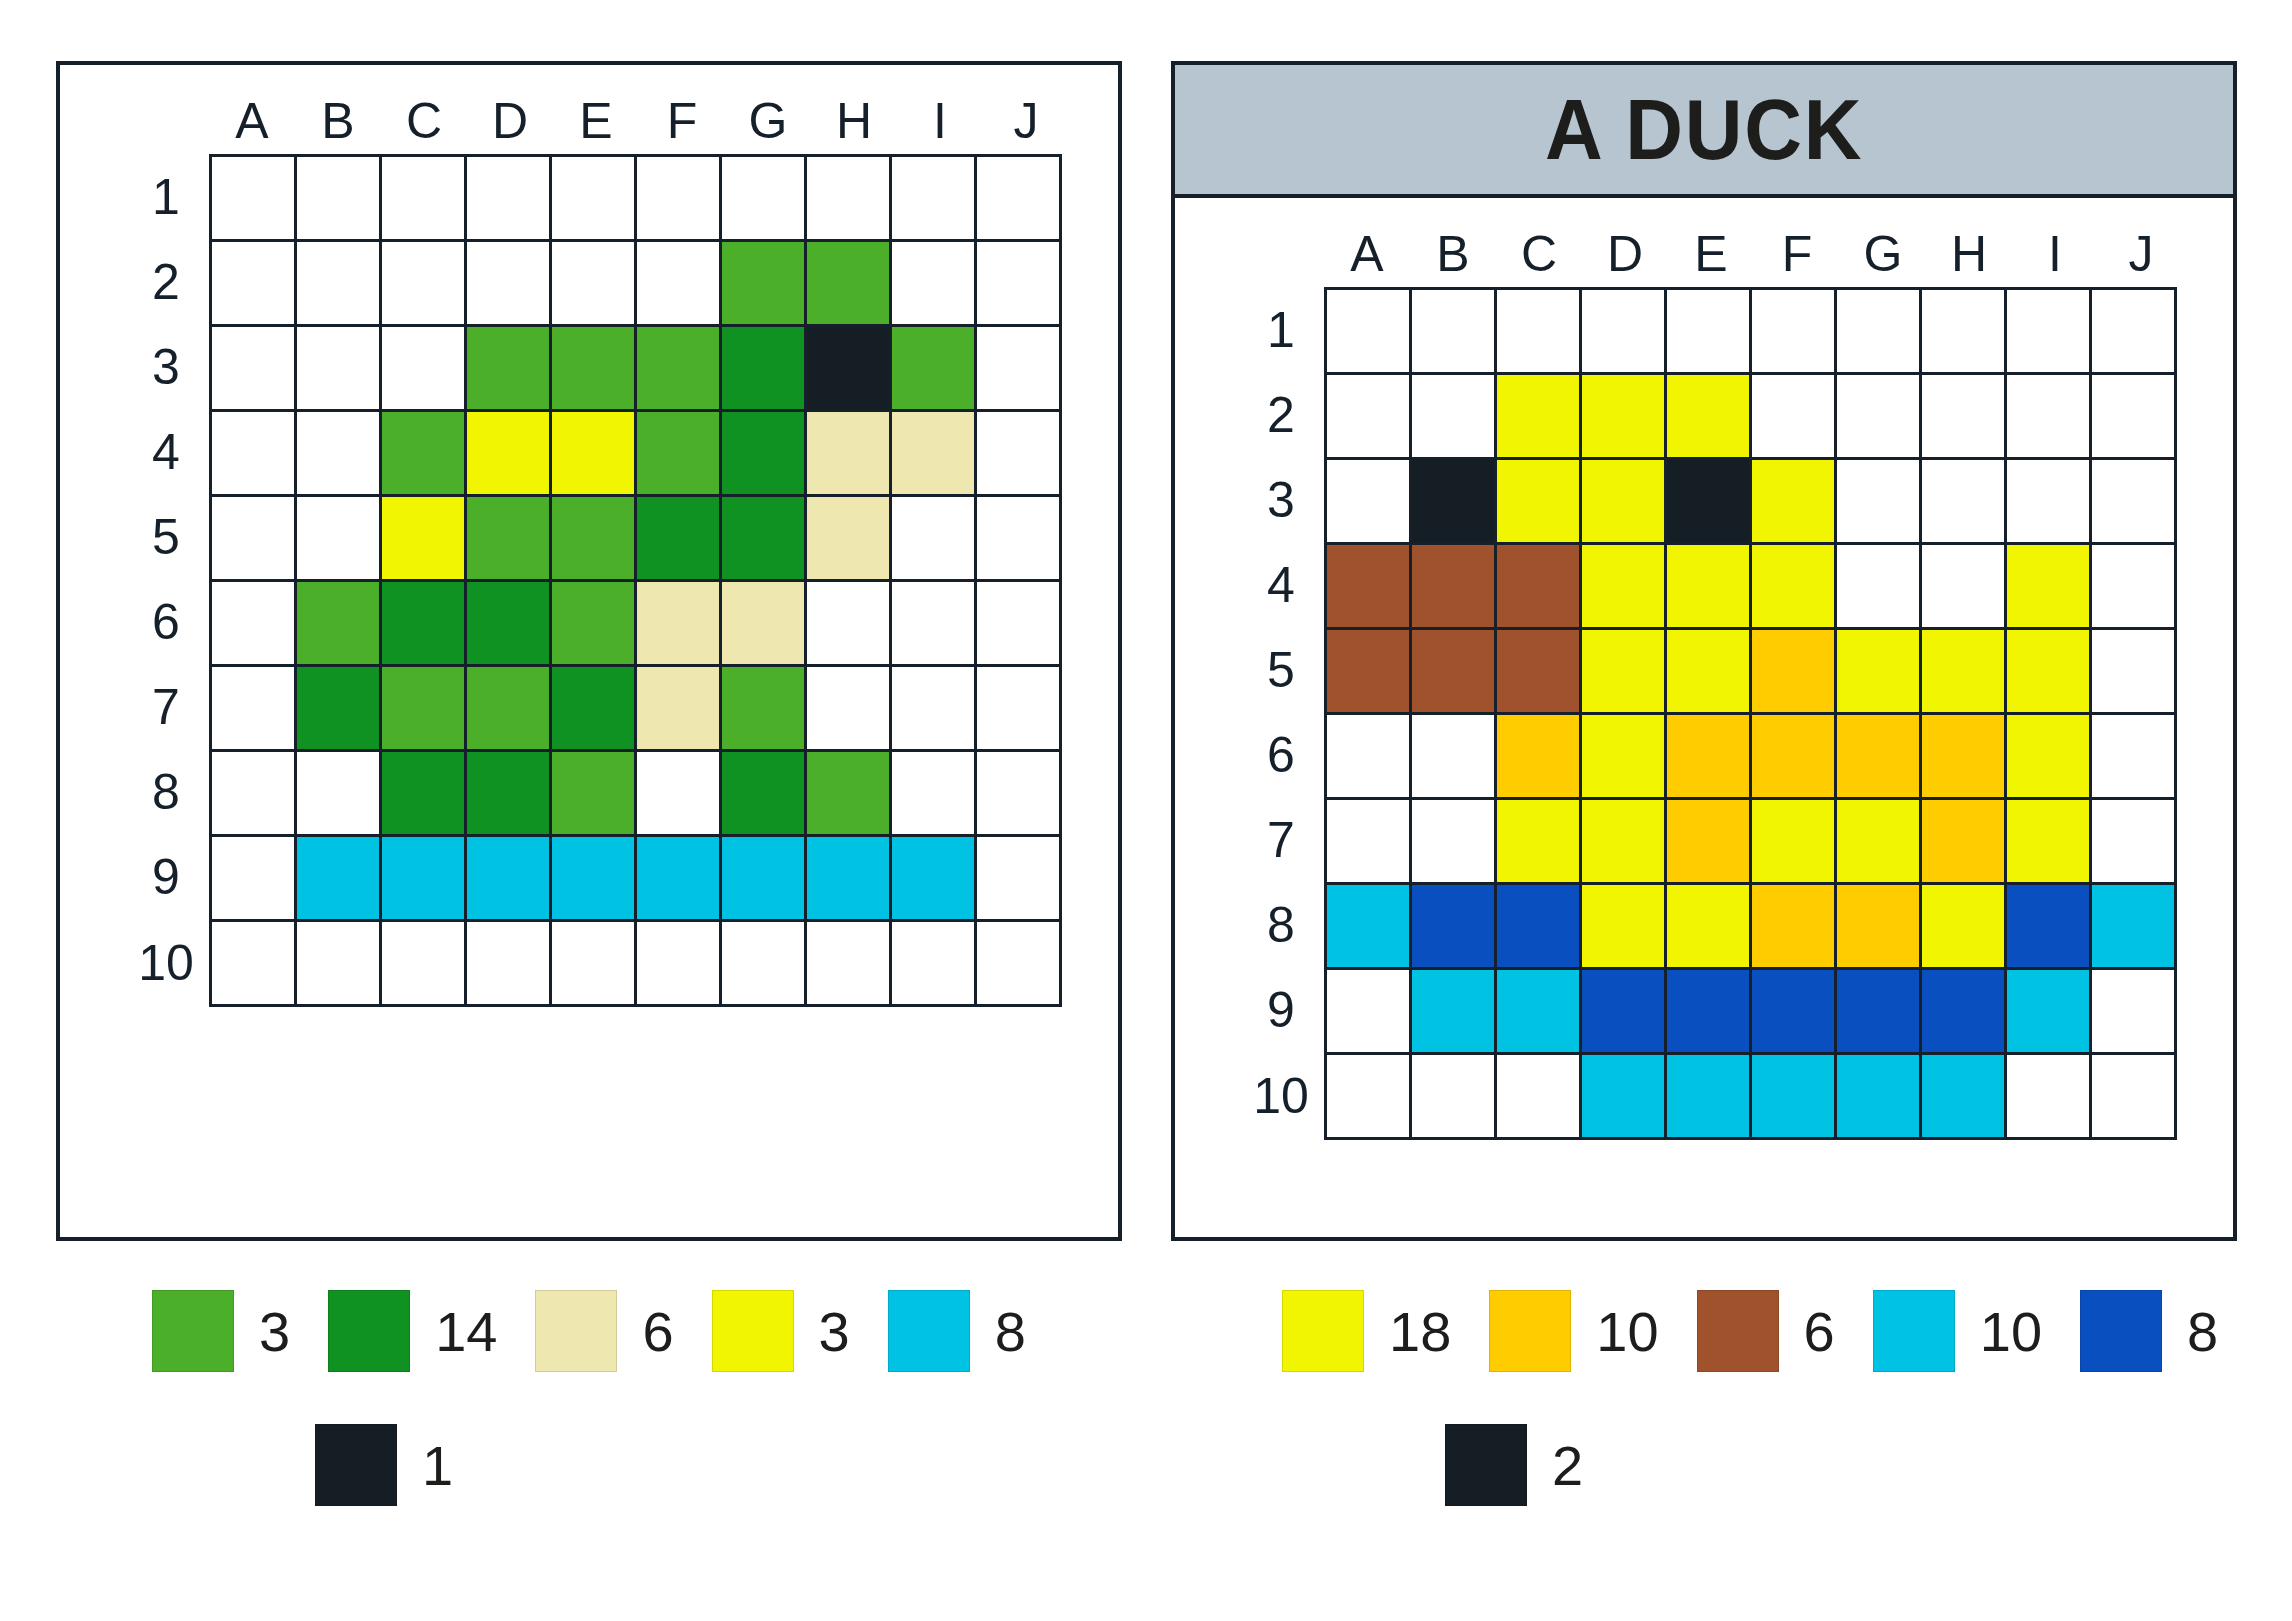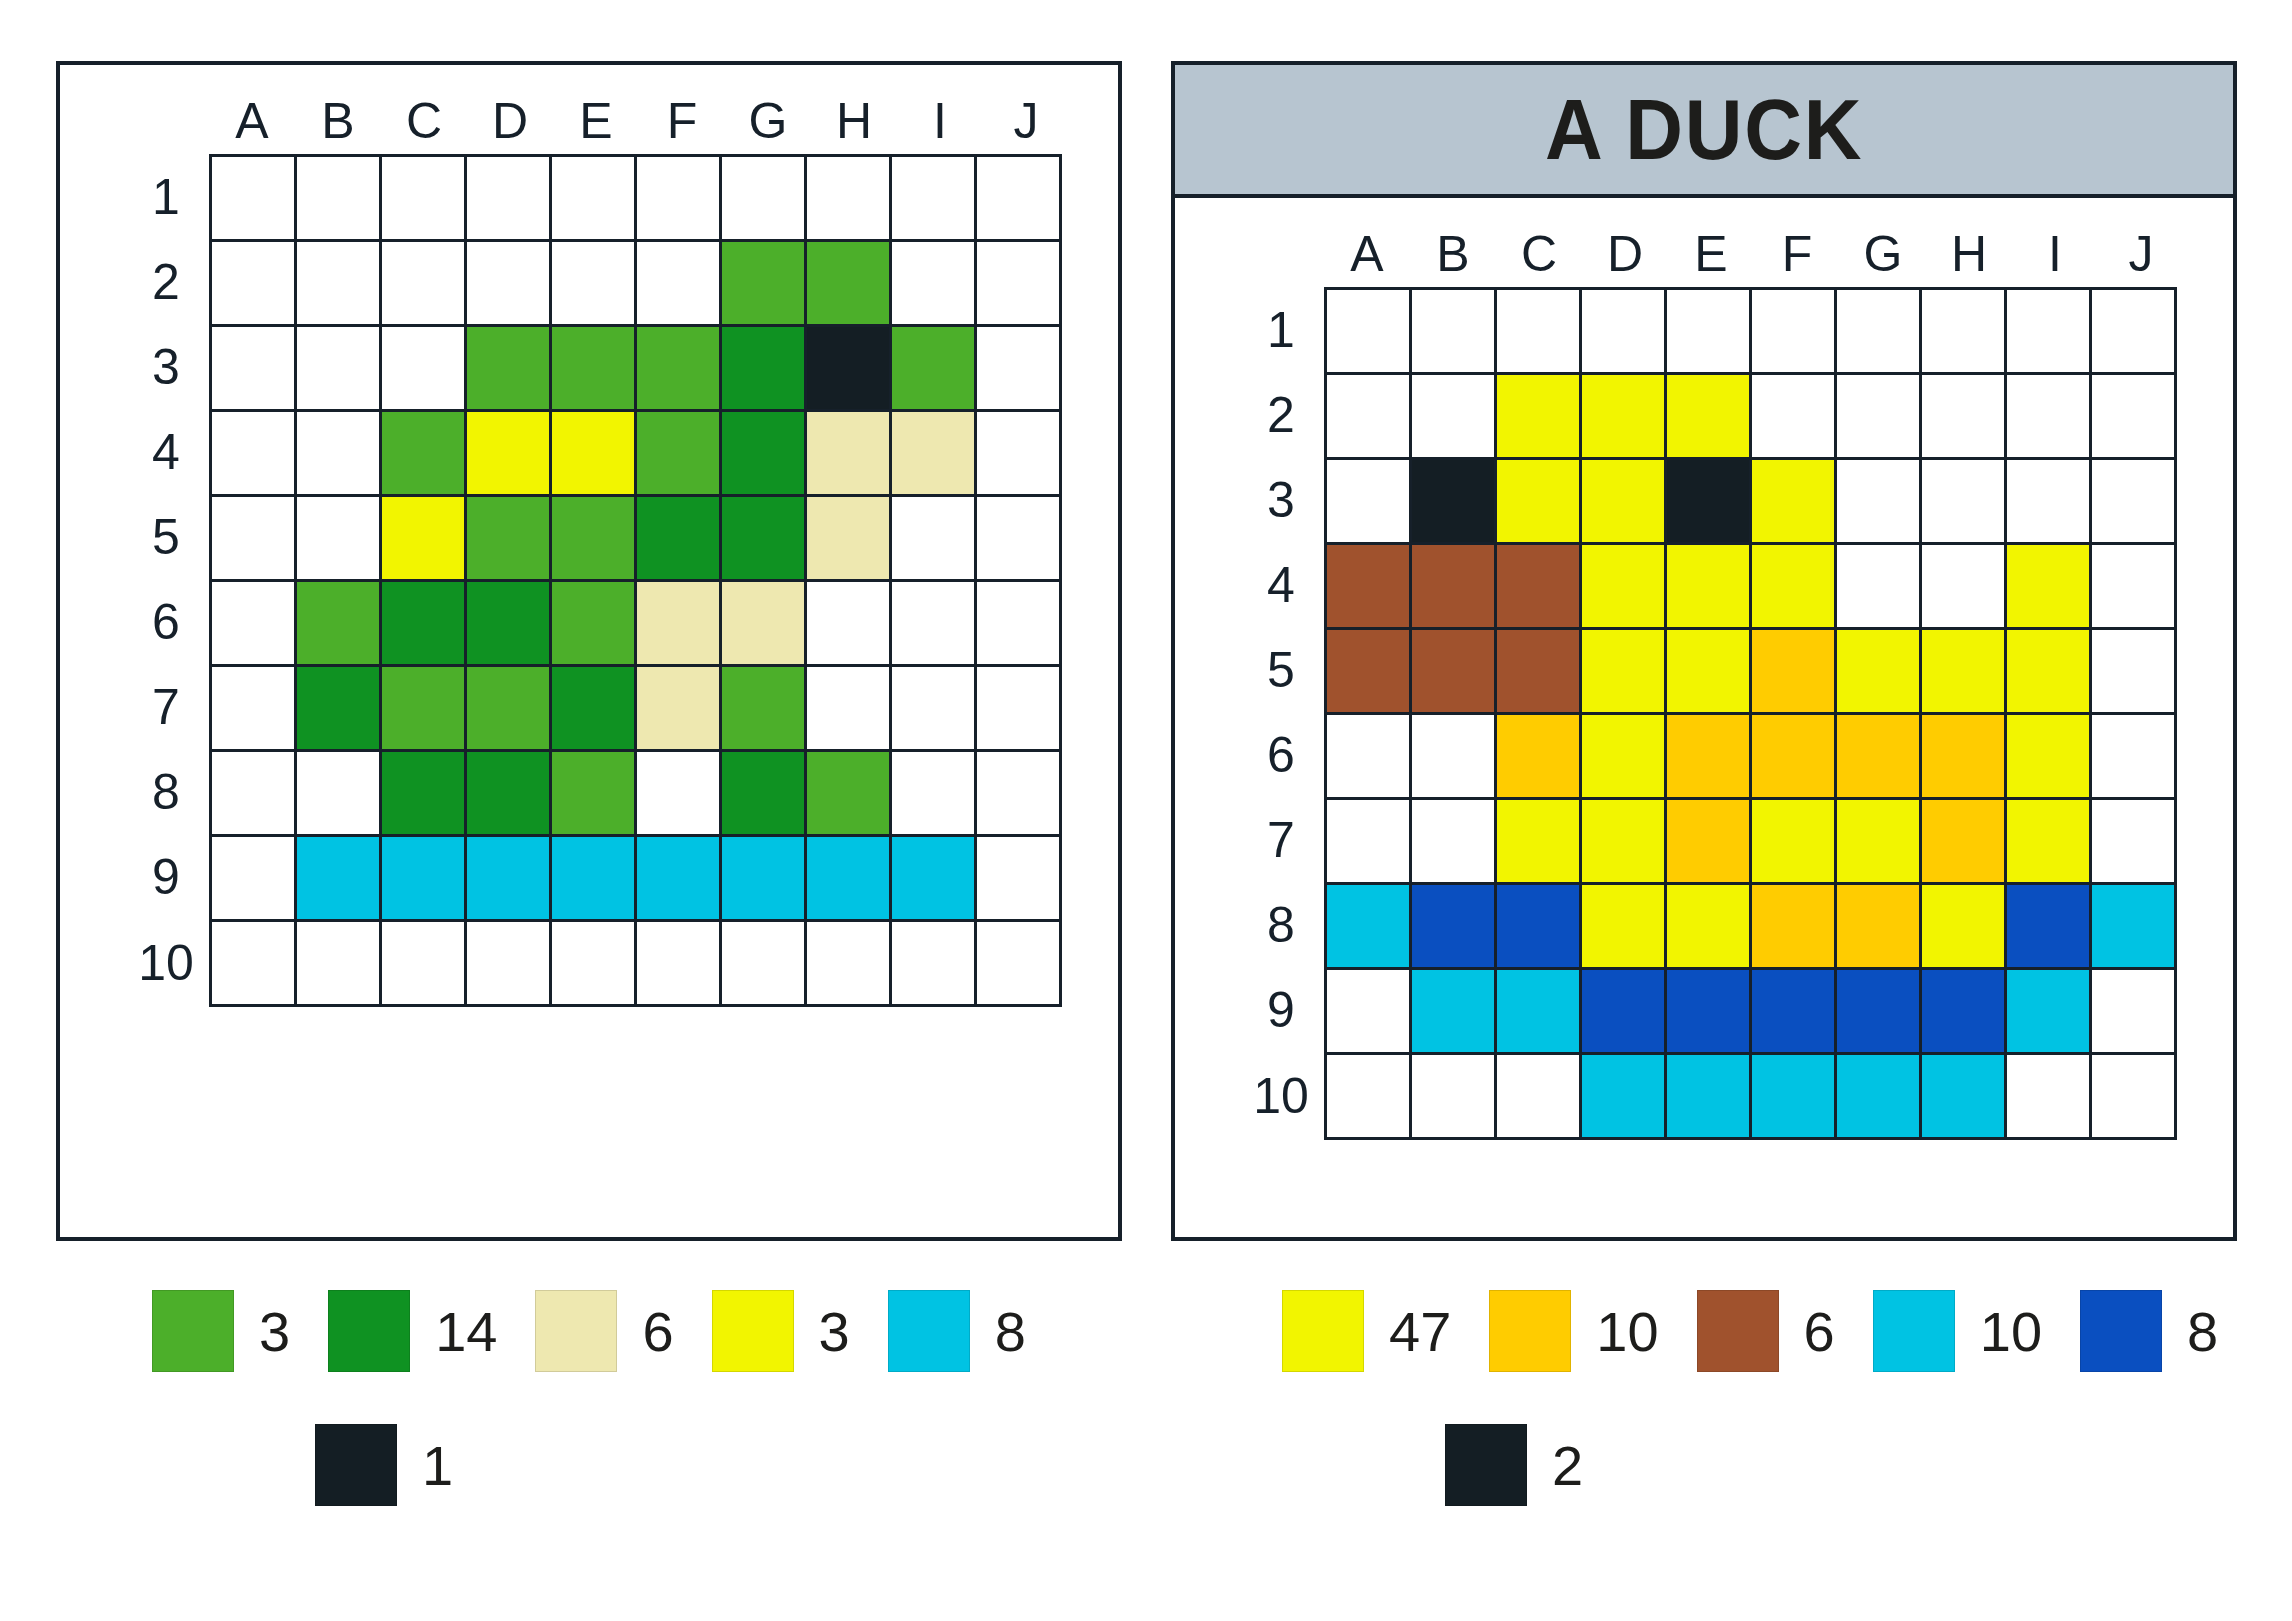--- a/index.html
+++ b/index.html
@@ -555,21 +555,21 @@
             <div class="swatch" style="background: rgb(20, 30, 36);"></div>
             <div class="legend-count">1</div>
           </div>
         </div>
     </div>
 
     <div class="legend-block" style="left:1282px; top:9px;">
       <div class="legend-row">
           <div class="legend-item">
             <div class="swatch" style="background: rgb(242, 245, 0);"></div>
-            <div class="legend-count">47</div>
+            <div class="legend-count">18</div>
           </div>
           <div class="legend-item">
             <div class="swatch" style="background: rgb(255, 204, 0);"></div>
             <div class="legend-count">10</div>
           </div>
           <div class="legend-item">
             <div class="swatch" style="background: rgb(160, 82, 45);"></div>
             <div class="legend-count">6</div>
           </div>
           <div class="legend-item">

